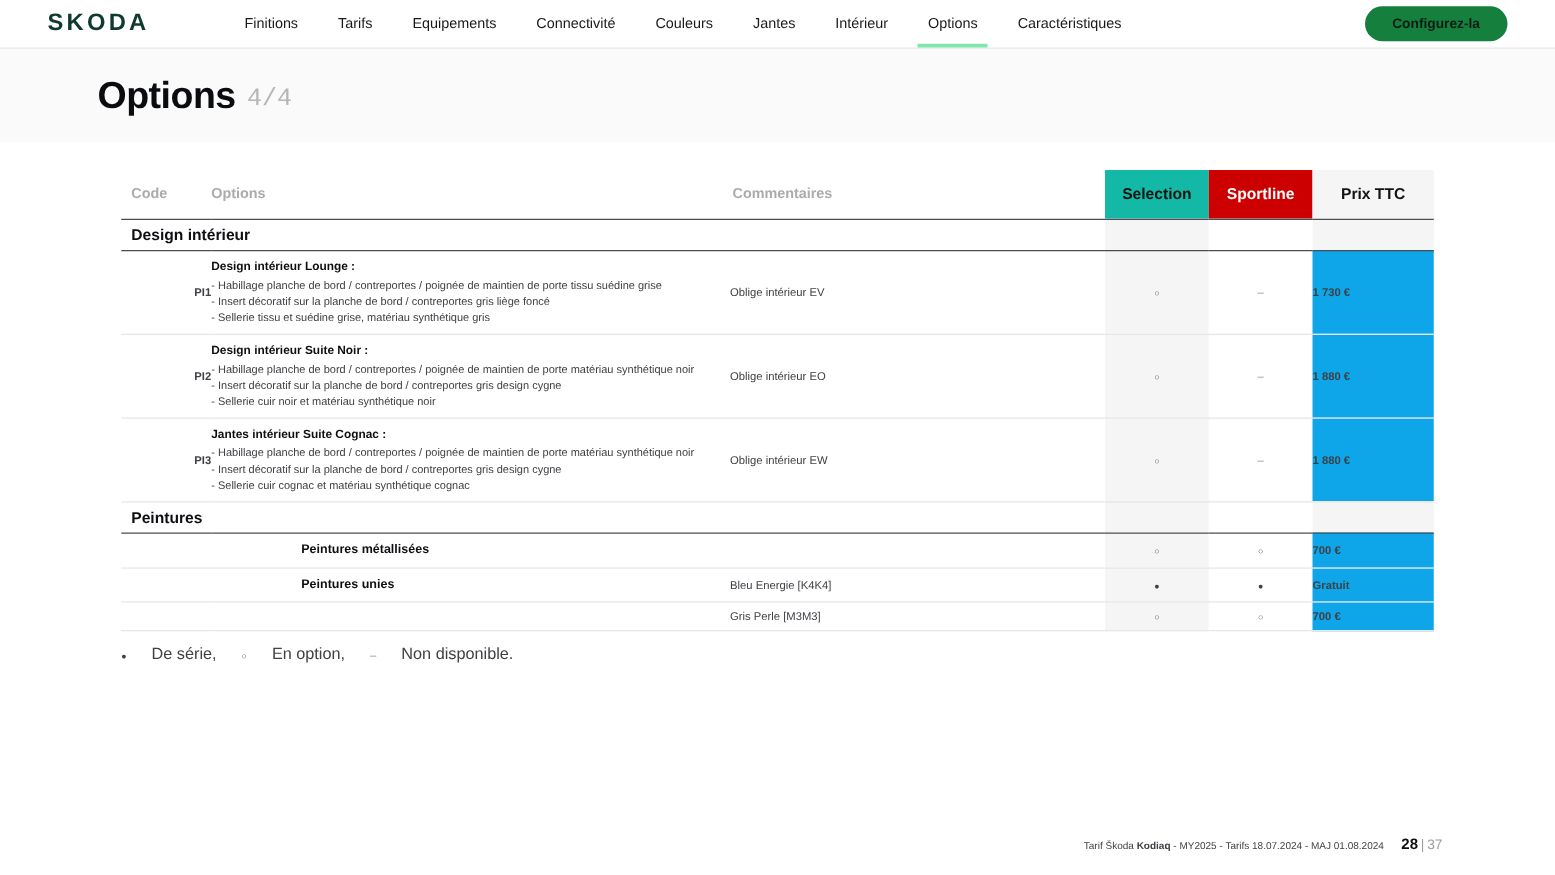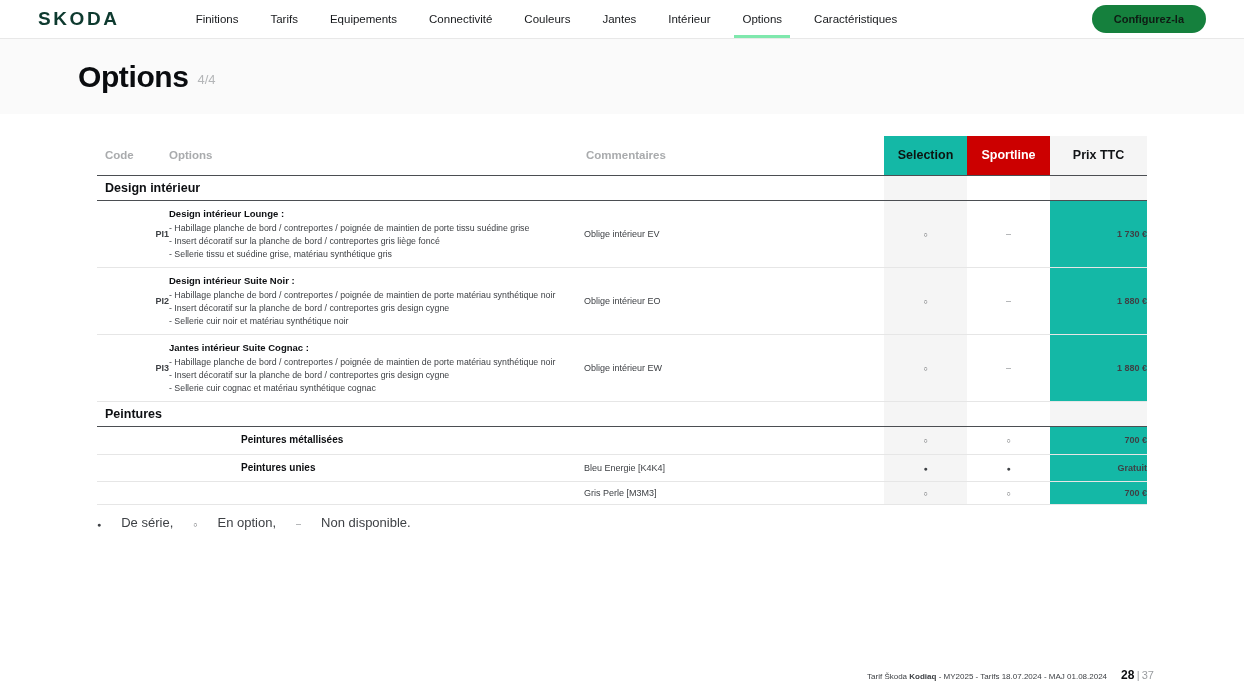--- a/index.html
+++ b/index.html
@@ -80,26 +80,27 @@
     align-items: center;
     padding-left: 78px;
   }
   .title-main {
     font-size: 30px;
     font-weight: 700;
     letter-spacing: -0.4px;
     color: #0a0c0f;
   }
   .title-sub {
-    font-size: 13px;
+    font-size: 20px;
     color: #b4b6b8;
     margin-left: 9px;
     font-weight: 400;
     position: relative;
     top: 3px;
+    font-family: Liberation Mono, monospace;
   }
 
   
   .tablewrap {
     padding: 22px 97px 0 97px;
   }
   table.opts {
     width: 1050px;
     border-collapse: collapse;
     table-layout: fixed;
@@ -174,25 +175,25 @@
   }
   td.com { font-size: 9px; color: #3e4145; padding-left: 2px; }
   td.mark {
     text-align: center;
     font-size: 9px;
     color: #54585c;
     background: #f5f5f5;
   }
   td.mark.white { background: #ffffff; }
   td.prix {
-    text-align: right;
+    text-align: left;
     font-weight: 700;
     font-size: 9.5px;
     color: #0d0f12;
-    background: #14b8a6;
+    background: #0ea5e9;
   }
   .dot-full::before  { content: "\25CF"; font-size: 7px; }
   .dot-empty::before { content: "\25CB"; font-size: 7px; }
   .dash::before      { content: "\2013"; font-size: 9px; color: #8d9094; }
 
   
   .legend {
     padding: 10px 0 0 97px;
     font-size: 13px;
     color: #3e4145;

